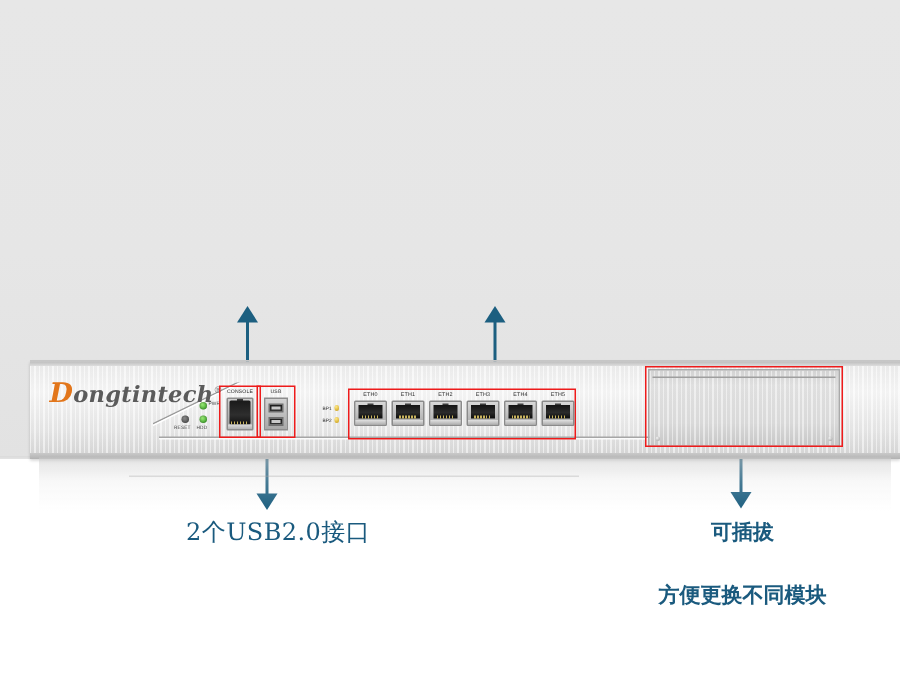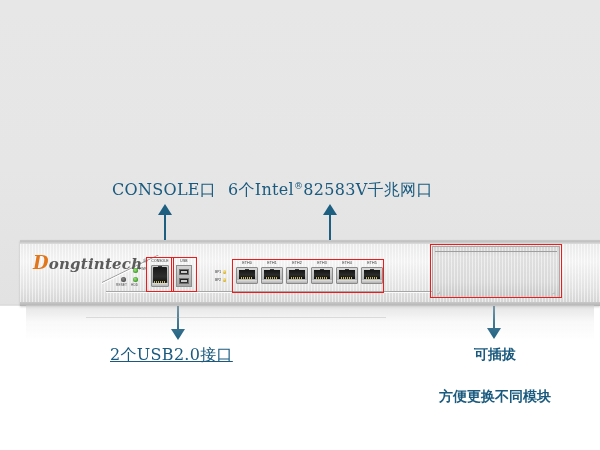--- a/index.html
+++ b/index.html
@@ -228,25 +228,23 @@
 </style>
 </head>
 <body>
 
 <div id="stage">
 
   <div class="bg-top"></div>
   <div class="bg-seam"></div>
   <div class="bg-bottom"></div>
 
-  <div class="anno" style="left:112px;top:180px;">CONSOLE口</div>
-
-  <div class="anno" style="left:228px;top:180px;"><span>6个Intel</span><span class="sup">®</span><span>82583V千兆网口</span></div>
-
-  <div class="anno" style="left:110px;top:345px;text-decoration:underline;">2个USB2.0接口</div>
+
+
+  <div class="anno" style="left:124px;top:345px;">2个USB2.0接口</div>
 
   <div class="anno-b" style="left:430px;top:346px;width:130px;">可插拔</div>
   <div class="anno-b" style="left:400px;top:388px;width:190px;">方便更换不同模块</div>
 
   <div class="arrow-up" style="left:158px;top:204px;"></div>
   <div class="callout-line" style="left:164px;top:213px;height:47px;"></div>
   <div class="dot" style="left:160px;top:254px;"></div>
 
   <div class="arrow-up" style="left:323px;top:204px;"></div>
   <div class="callout-line" style="left:329px;top:213px;height:45px;"></div>

